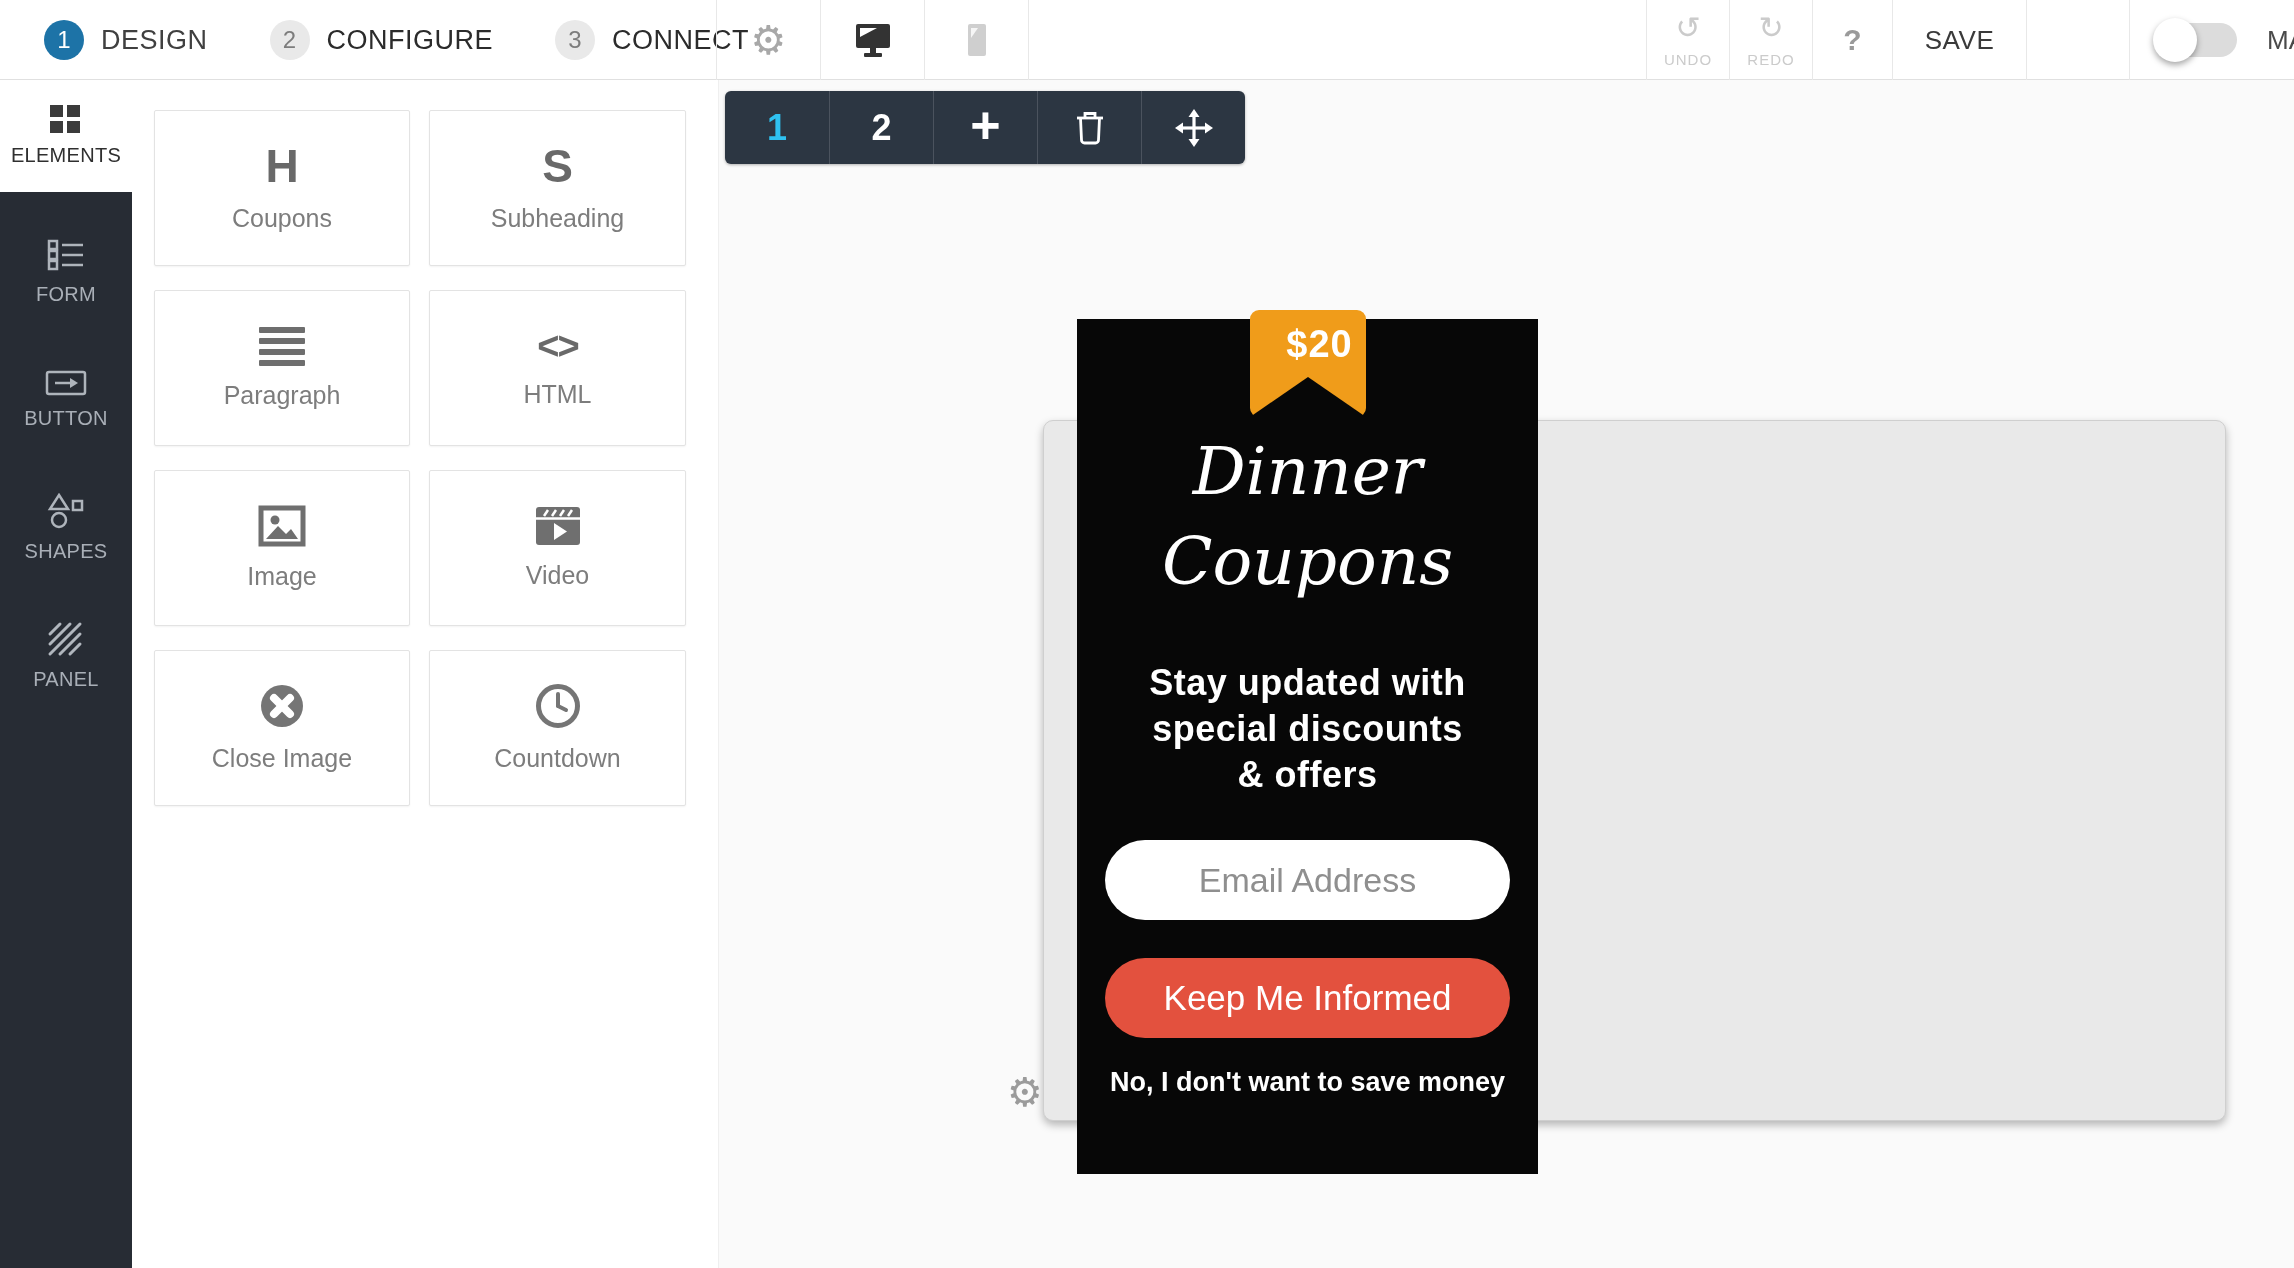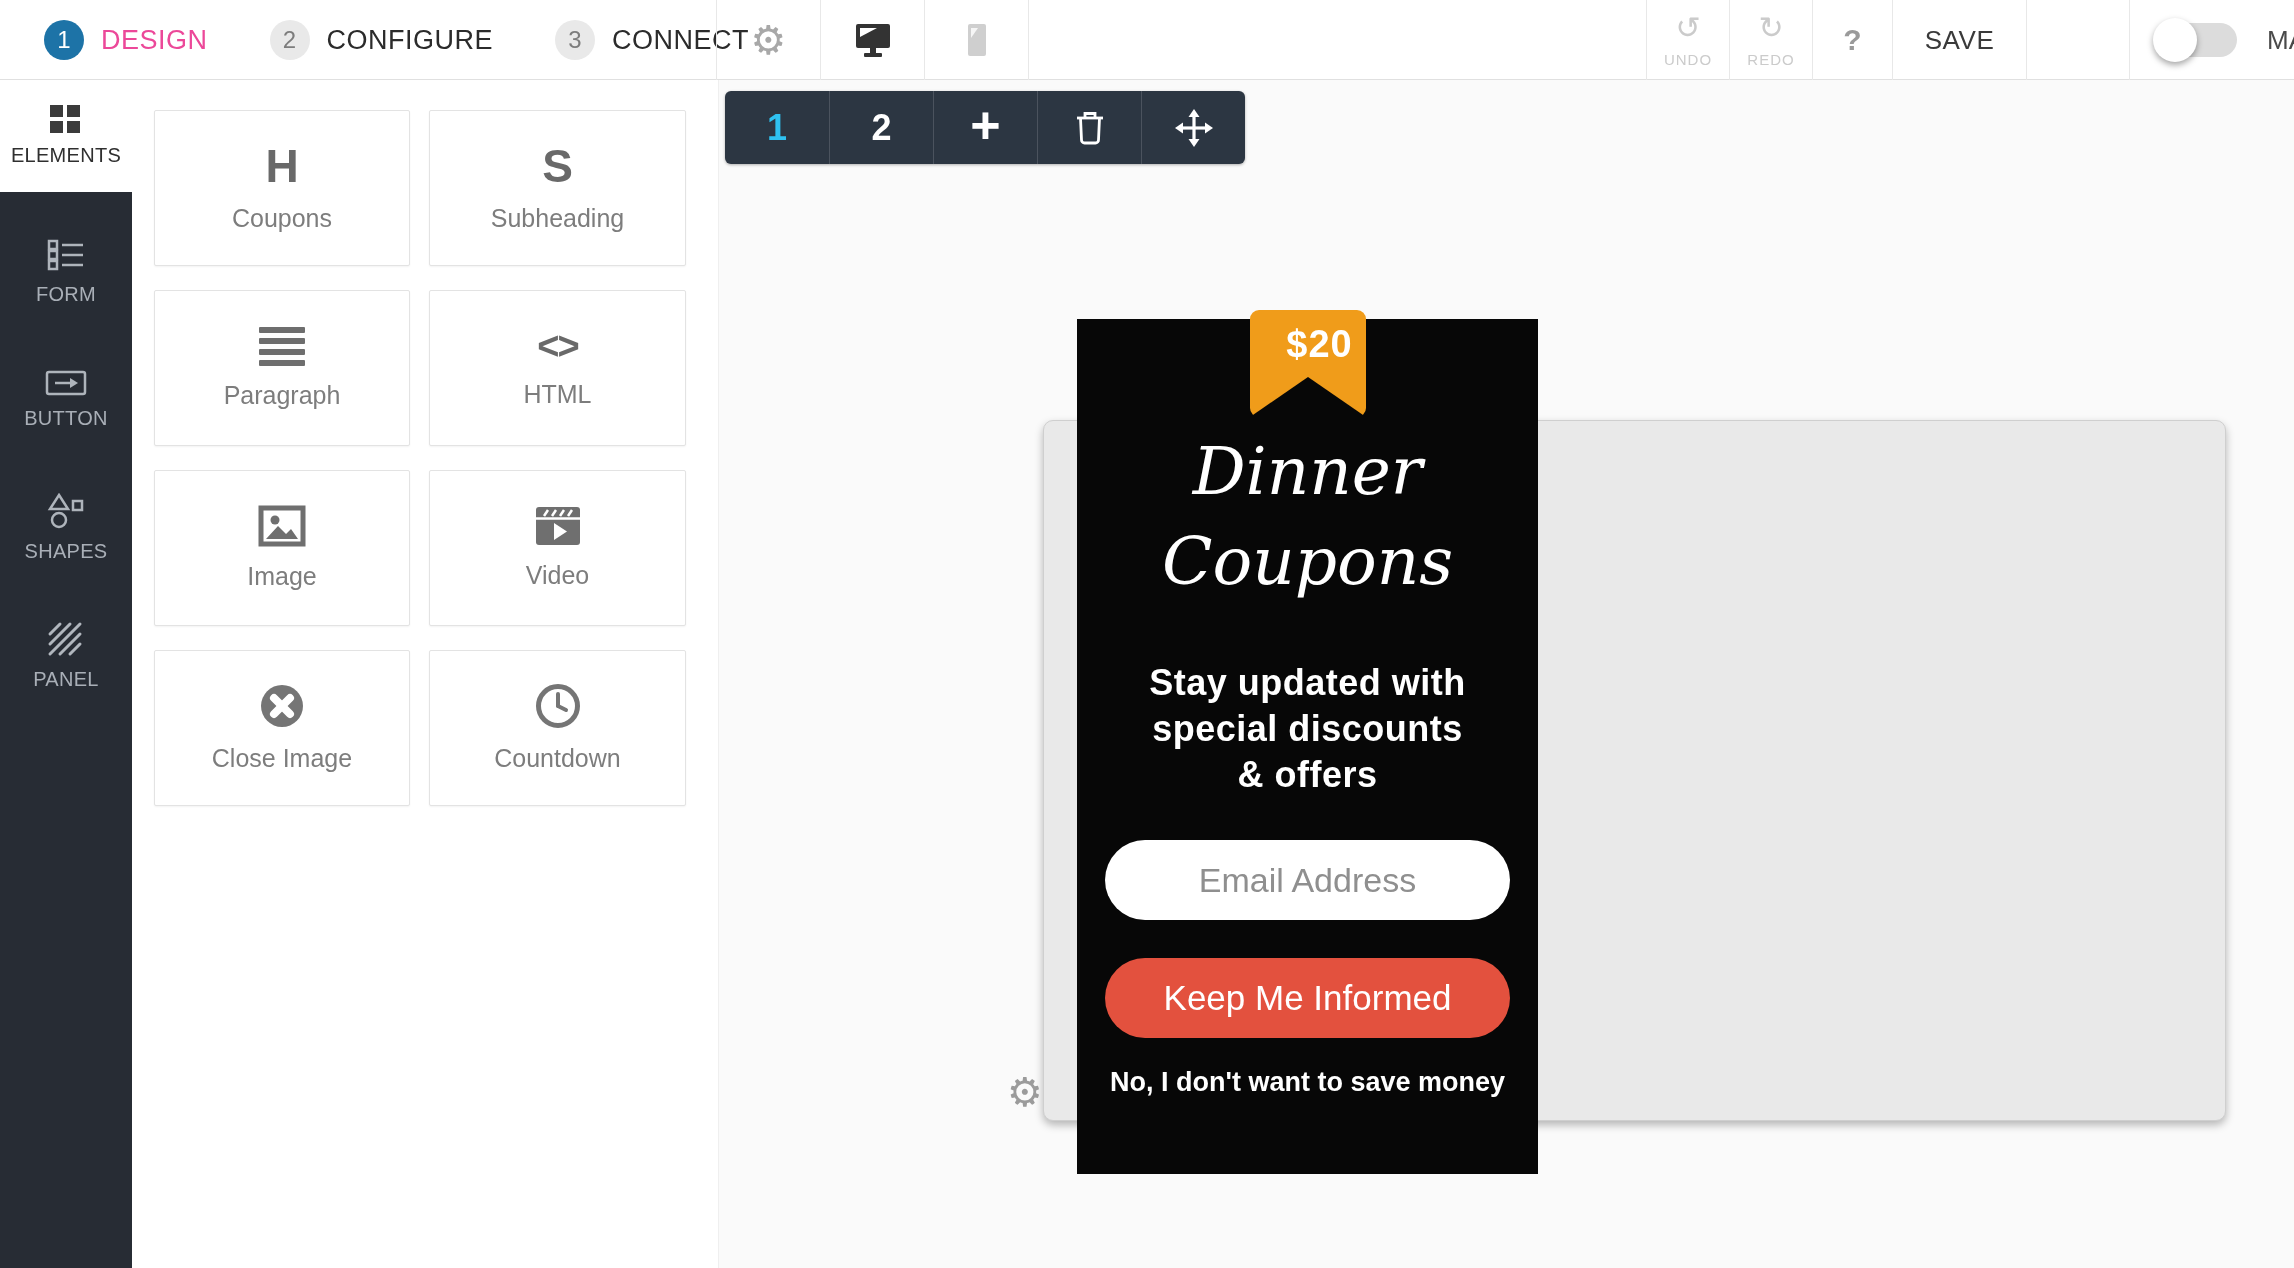--- a/index.html
+++ b/index.html
@@ -9,21 +9,21 @@
   
   .topbar { position:absolute; left:0; top:0; width:2294px; height:80px; background:#fff;
             border-bottom:1px solid #e0e0e0; z-index:20; }
   .steps { position:absolute; left:44px; top:0; height:80px; display:flex; align-items:center; }
   .step { display:flex; align-items:center; gap:17px; }
   .step + .step { margin-left:62px; }
   .step-circle { width:40px; height:40px; border-radius:50%; display:flex; align-items:center;
                  justify-content:center; font-size:24px; background:#e9e9e9; color:#7d7d7d; }
   .step.active .step-circle { background:#1d73a7; color:#fff; }
   .step-label { font-size:27px; color:#2b2b2b; letter-spacing:.5px; }
-  .step.active .step-label { color:#ec4899; }
+  .step.active .step-label { color:#404040; }
 
   .tb-group { position:absolute; top:0; height:80px; display:flex; align-items:stretch; }
   .tb-icons { left:716px; }
   .tb-right { right:0; }
   .tb-divider { width:1px; background:#e8e8e8; }
   .tb-cell { display:flex; flex-direction:column; align-items:center; justify-content:center; }
   .gear-glyph { font-family:"DejaVu Sans",sans-serif; font-size:40px; color:#a8a8a8; line-height:1; }
   .cell-undo,.cell-redo { width:82px; color:#cbcbcb; }
   .cell-undo .arrow,.cell-redo .arrow { font-family:"DejaVu Sans",sans-serif; font-size:30px; line-height:1; }
   .cell-undo .lbl,.cell-redo .lbl { font-size:15px; letter-spacing:1px; margin-top:8px; }

